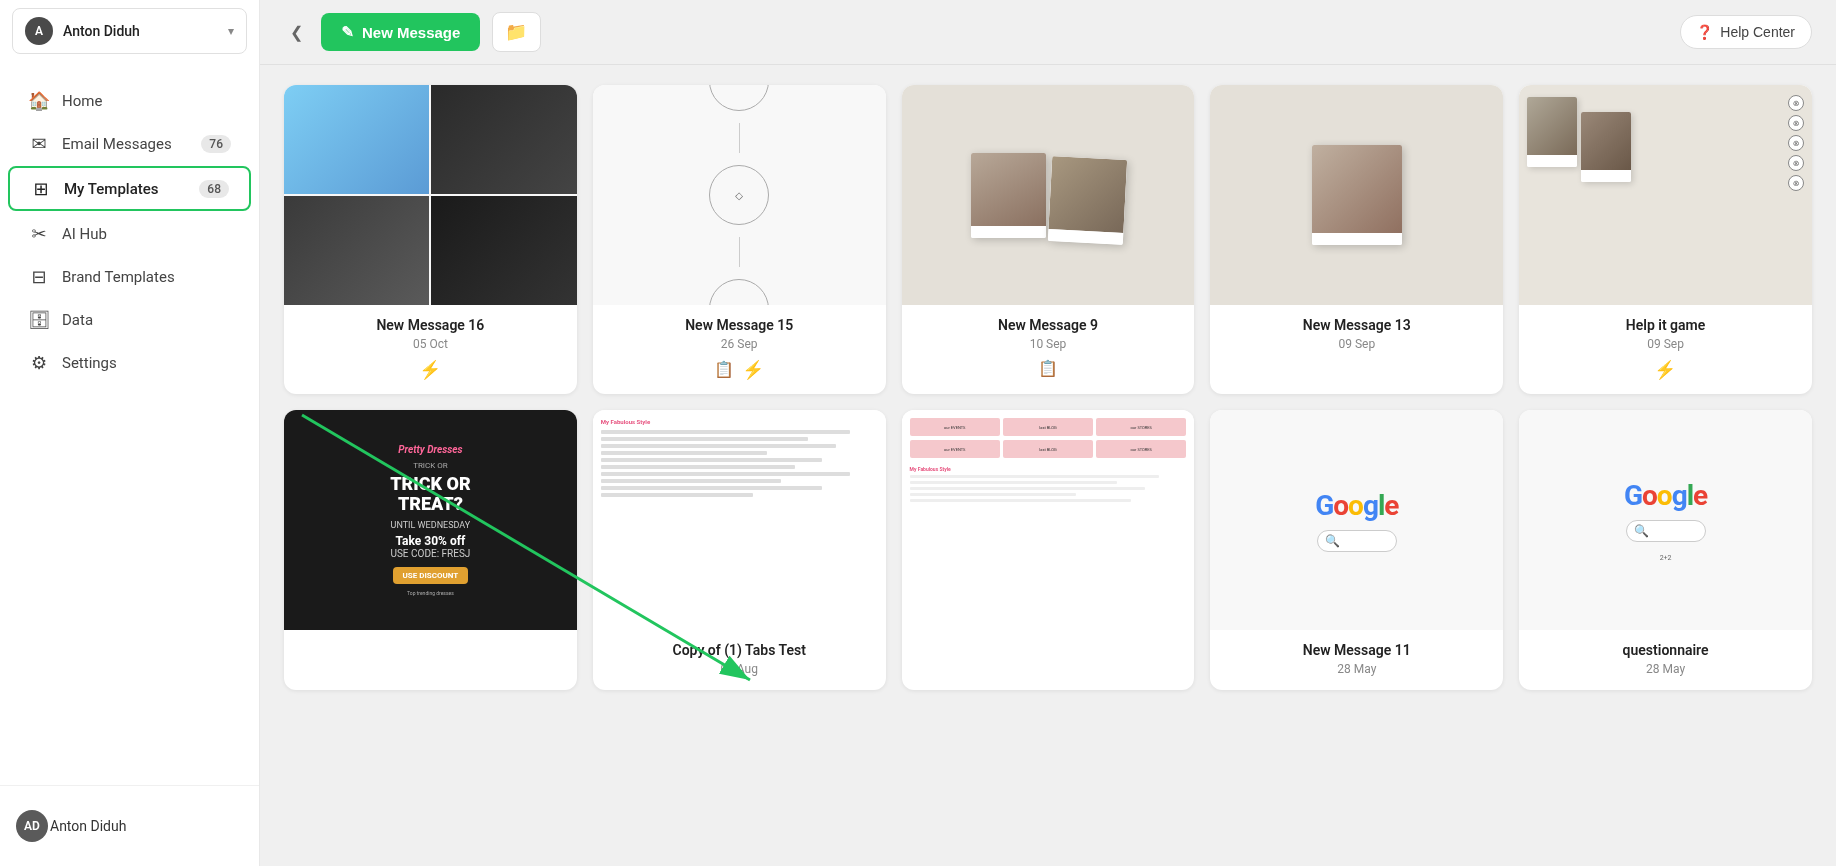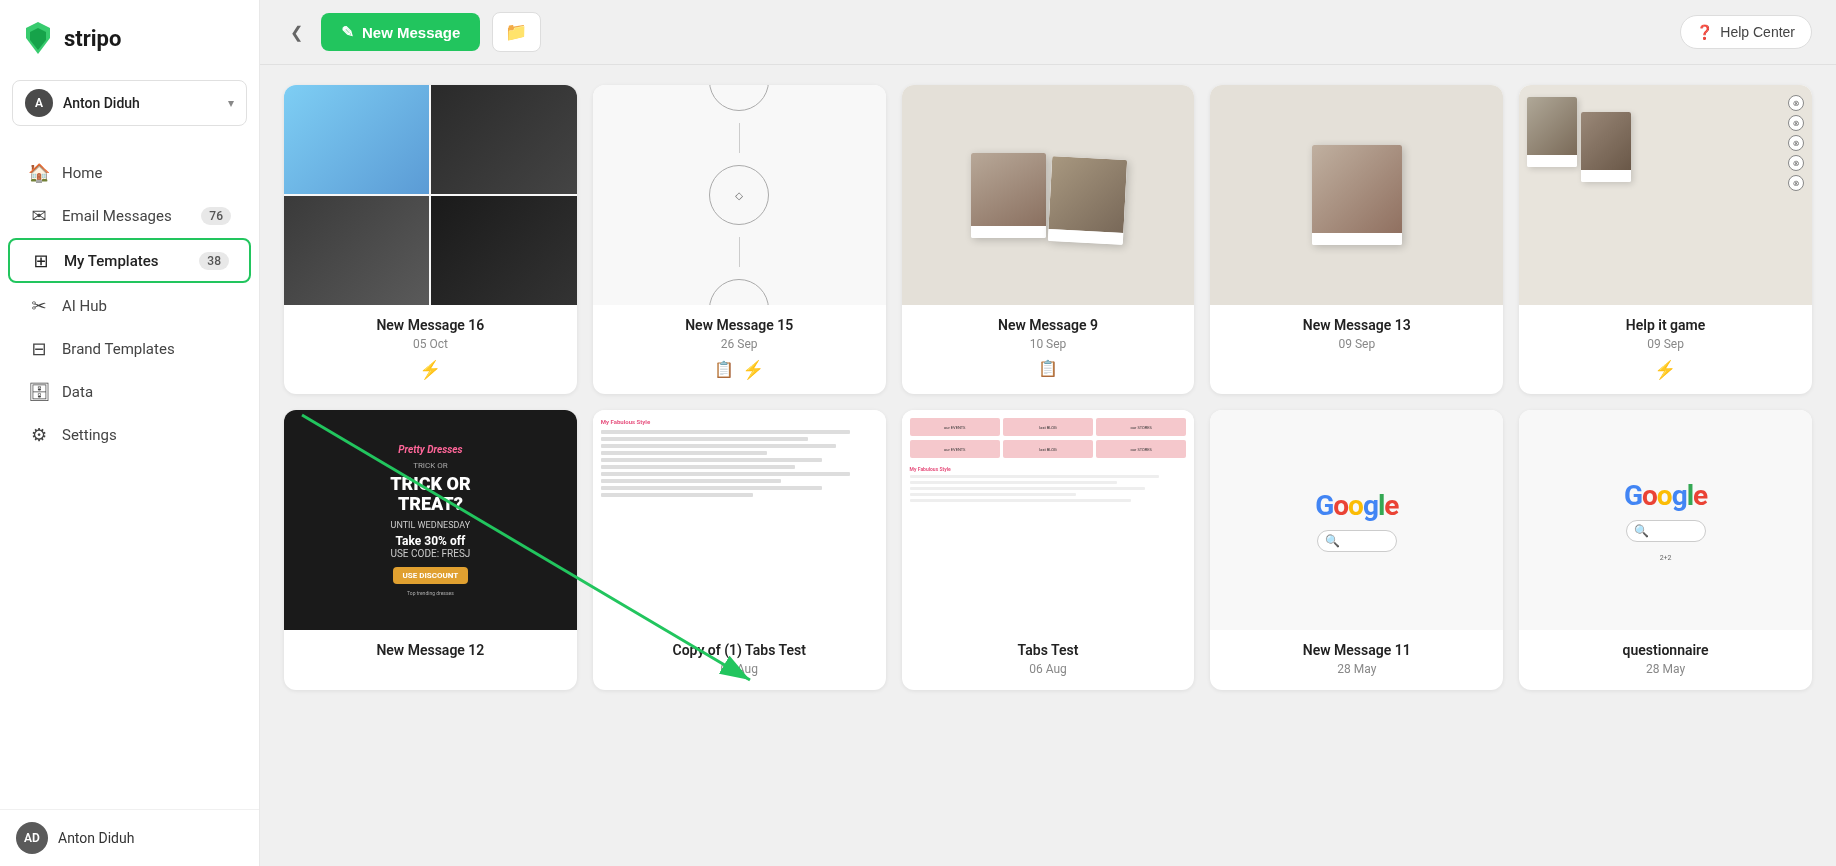--- a/index.html
+++ b/index.html
@@ -96,25 +96,25 @@
     .nav-badge {
       background: #e8e8e8;
       color: #555;
       border-radius: 12px;
       padding: 2px 8px;
       font-size: 12px;
       font-weight: 500;
     }
 
     .sidebar-footer {
-      padding: 12px 16px;
+      padding: 24px 16px;
       border-top: 1px solid #f0f0f0;
       display: flex;
       align-items: center;
-      gap: 10px;
+      gap: 2px;
     }
     .footer-avatar {
       width: 32px;
       height: 32px;
       background: #5a5a5a;
       border-radius: 50%;
       display: flex;
       align-items: center;
       justify-content: center;
       color: #fff;
@@ -482,48 +482,41 @@
       justify-content: center;
       font-size: 8px;
       color: #666;
       background: #fff;
     }
   </style>
 </head>
 <body>
 
 <div class="sidebar">
-  <div class="sidebar-logo">
-    <svg class="logo-icon" viewBox="0 0 36 36" fill="none">
-      <path d="M6 8 L18 2 L30 8 L30 18 L18 34 L6 18 Z" fill="#22c55e" opacity="0.9"></path>
-      <path d="M10 12 L18 8 L26 12 L26 20 L18 30 L10 20 Z" fill="#16a34a"></path>
-    </svg>
-    <span class="logo-text">stripo</span>
-  </div>
 
   <div class="sidebar-account">
     <div class="account-avatar">A</div>
     <span class="account-name">Anton Diduh</span>
     <span class="chevron-down">▾</span>
   </div>
 
   <nav class="sidebar-nav">
     <div class="nav-item">
       <span class="nav-item-icon">🏠</span>
       <span class="nav-item-label">Home</span>
     </div>
     <div class="nav-item">
       <span class="nav-item-icon">✉</span>
       <span class="nav-item-label">Email Messages</span>
       <span class="nav-badge">76</span>
     </div>
     <div class="nav-item active">
       <span class="nav-item-icon">⊞</span>
       <span class="nav-item-label">My Templates</span>
-      <span class="nav-badge">38</span>
+      <span class="nav-badge">68</span>
     </div>
     <div class="nav-item">
       <span class="nav-item-icon">✂</span>
       <span class="nav-item-label">AI Hub</span>
     </div>
     <div class="nav-item">
       <span class="nav-item-icon">⊟</span>
       <span class="nav-item-label">Brand Templates</span>
     </div>
     <div class="nav-item">
@@ -674,24 +667,20 @@
             <div class="trick-brand">Pretty Dresses</div>
             <div style="font-size:8px;color:#aaa;margin-bottom:4px;">TRICK OR</div>
             <div class="trick-title">TRICK OR<br>TREAT?</div>
             <div class="trick-subtitle">UNTIL WEDNESDAY</div>
             <div class="trick-discount">Take 30% off</div>
             <div style="font-size:10px;color:#ccc;">USE CODE: FRESJ</div>
             <div class="trick-btn">USE DISCOUNT</div>
             <div style="font-size:5px;color:#aaa;margin-top:6px;text-align:center;">Top trending dresses</div>
           </div>
         </div>
-        <div class="card-info">
-          <div class="card-title">New Message 12</div>
-          <div class="card-date"></div>
-        </div>
       </div>
 
       <div class="template-card">
         <div class="card-preview">
           <div class="preview-article">
             <div style="font-size:6px;font-weight:700;color:#e75480;margin-bottom:4px;">My Fabulous Style</div>
             <div class="article-line" style="width:90%"></div>
             <div class="article-line" style="width:75%"></div>
             <div class="article-line" style="width:85%"></div>
             <div class="article-line" style="width:60%"></div>
@@ -725,24 +714,20 @@
             <div class="tabs-text-lines">
               <div style="font-size:5px;font-weight:700;color:#e75480;margin-bottom:3px;">My Fabulous Style</div>
               <div class="text-line" style="width:90%"></div>
               <div class="text-line" style="width:75%"></div>
               <div class="text-line" style="width:85%"></div>
               <div class="text-line" style="width:60%"></div>
               <div class="text-line" style="width:80%"></div>
             </div>
           </div>
         </div>
-        <div class="card-info">
-          <div class="card-title">Tabs Test</div>
-          <div class="card-date">06 Aug</div>
-        </div>
       </div>
 
       <div class="template-card">
         <div class="card-preview">
           <div class="preview-google">
             <div style="font-size:28px;font-weight:700;letter-spacing:-1px;">
               <span style="color:#4285F4">G</span><span style="color:#EA4335">o</span><span style="color:#FBBC05">o</span><span style="color:#4285F4">g</span><span style="color:#34A853">l</span><span style="color:#EA4335">e</span>
             </div>
             <div class="google-search">
               <span style="font-size:12px;color:#999;">🔍</span>

